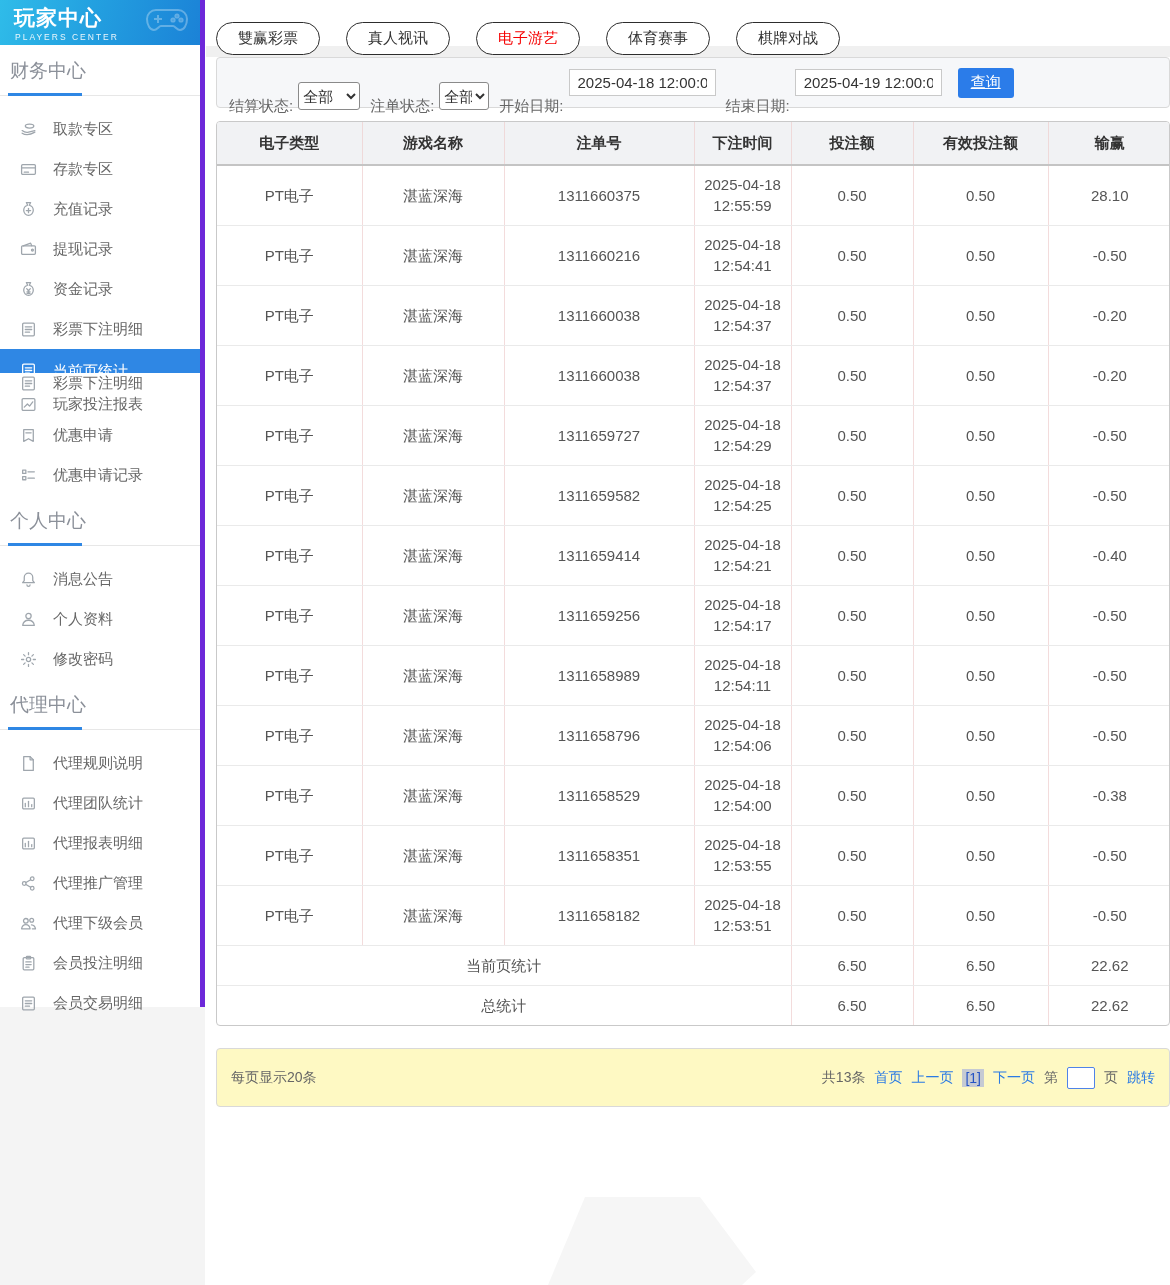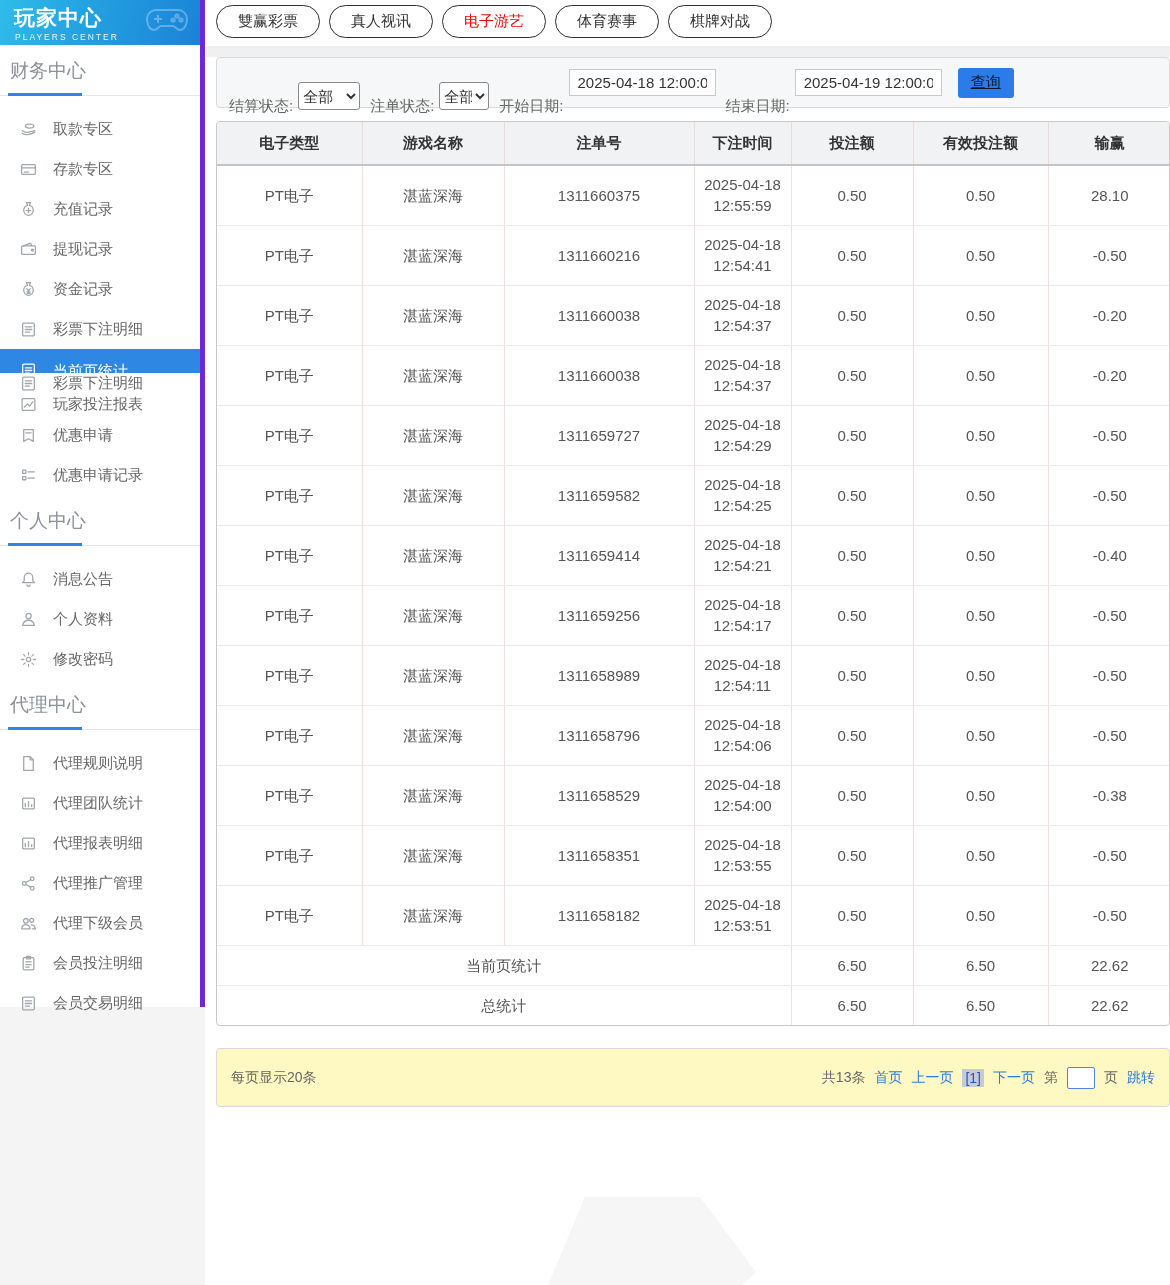--- a/index.html
+++ b/index.html
@@ -22,35 +22,35 @@
   .underline { position:relative; height:3px; margin-bottom:13px; }
   .underline::after { content:""; position:absolute; left:0; right:0; bottom:0; height:1px; background:#e7e7e7; }
   .underline .blue { position:absolute; left:8px; top:0; width:74px; height:3px; background:#2f87e4; z-index:1; }
   .item { display:flex; align-items:center; height:40px; padding-left:20px; cursor:pointer; color:#666; font-size:15px; }
   .item .icon { width:17px; height:17px; margin-right:16px; display:inline-flex; }
   .item .icon svg { width:17px; height:17px; stroke:#9fa6ad; fill:none; stroke-width:1.2; stroke-linecap:round; stroke-linejoin:round; }
   .item.sub { height:21px; }
   .item.selected { background:#2f87e4; color:#fff; height:24px; overflow:hidden; align-items:flex-start; padding-top:13px; }
   .item.selected .icon svg { stroke:#fff; }
   
-  .tabs { position:absolute; left:216px; top:5px; display:flex; gap:9px; z-index:2; }
+  .tabs { position:absolute; left:216px; top:22px; display:flex; gap:26px; z-index:2; }
   .tab { height:33px; line-height:30px; padding:0 21px; border:1.5px solid #2d2d2d; border-radius:17px;
     background:#fff; font-size:15px; color:#333; cursor:pointer; }
   .tab.selected { color:#f50000; }
   .band { position:absolute; left:206px; top:46px; width:964px; height:11px; background:#f0f0f0; }
   .filterbar { position:absolute; left:216px; top:57px; width:954px; height:51px;
     background:#f6f7f9; border:1px solid #d9d9d9; border-radius:4px;
     display:flex; align-items:center; padding-left:12px; font-size:15px; color:#666; }
   .filterbar label { margin-right:5px;margin-top:48px; }
   .filterbar select { height:28px; border:1px solid #8a8a8a; border-radius:3px; background:#fff;
     font-size:15px; color:#333; margin-right:10px; font-family:inherit;margin-top:27px; }
   .sel-settle { width:62px; } .sel-order { width:50px; }
   .filterbar input.date { height:27px; width:147px; border:1px solid #c9c9c9; background:#fff;
     font-size:15px; color:#333; padding:0 8px; margin-right:10px; font-family:inherit; }
-  .btn-search { margin-left:6px; height:30px; padding:0 13px; background:#2b7ce9; color:#0f172a;
+  .btn-search { margin-left:6px; height:30px; padding:0 13px; background:#2b7ce9; color:#ffffff;
     border:none; border-radius:3px; font-size:15px; cursor:pointer; font-family:inherit;text-decoration:underline; }
   
   .table-wrap { position:absolute; left:216px; top:121px; width:954px;
     border:1px solid #c9c9c9; border-radius:4px; background:#fff; overflow:hidden; }
   table { width:100%; border-collapse:collapse; table-layout:fixed; }
   th { height:43px; background:#f1f2f4; font-size:15px; font-weight:bold; color:#333;
     border-right:1px solid #efd9d9; border-bottom:2px solid #c4c4c4; }
   td { height:60px; text-align:center; font-size:15px; color:#555; line-height:21px;
     border-right:1px solid #f3dcdc; border-bottom:1px solid #eaeaea; padding:0 5px; }
   th:last-child, td:last-child { border-right:none; }

